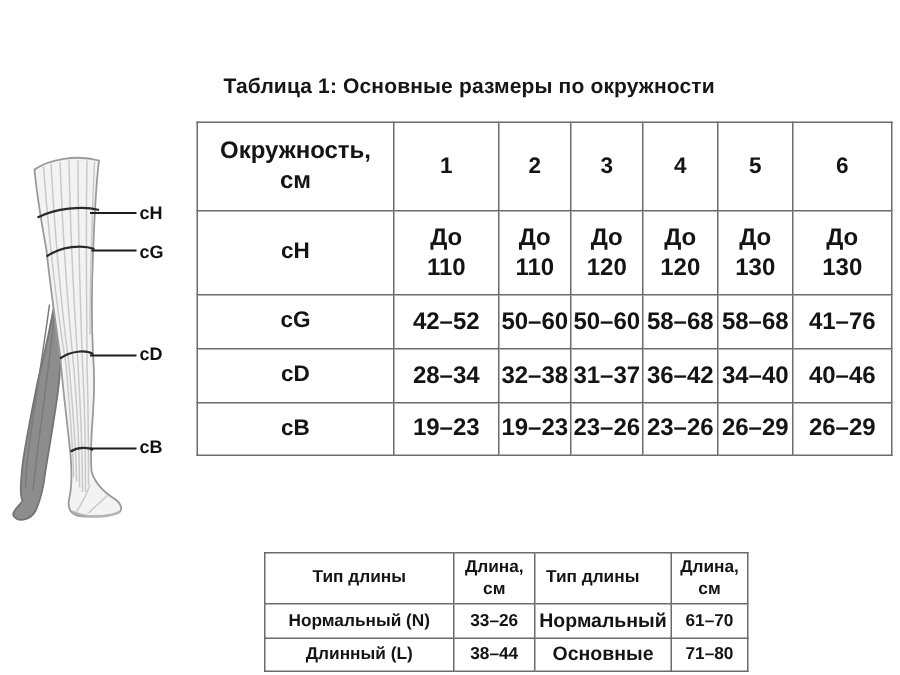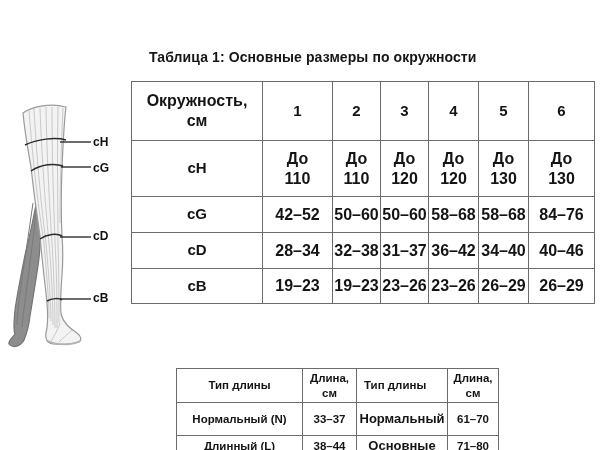--- a/index.html
+++ b/index.html
@@ -21,21 +21,21 @@
   .main-table td.rowlabel { font-size:15px; }
   .main-table td.colnum { font-size:15px; }
   .main-table td.corner { font-size:16px; }
   .mr0{height:59px} .mr1{height:56px} .mr2{height:56px}
   .mr3{height:36px} .mr4{height:36px} .mr5{height:35px}
   
   .len-table { position:absolute; left:176px; top:368px; width:322px; }
   .len-table td { font-size:11.5px; line-height:1.25; color:#141414; }
   .len-table td.type2-head { text-align:left; padding-left:7px; }
   .len-table td.type2-val { font-size:13px;margin-top:48px; }
-  .lr0{height:34px} .lr1{height:33px} .lr2{height:22px}
+  .lr0{height:34px} .lr1{height:23px} .lr2{height:22px}
   
   .leg-svg { position:absolute; left:3px; top:103px; width:115px; height:245px; }
   .meas-label { position:absolute; font-size:12px; font-weight:bold; color:#111; }
   .lbl-ch { left:93px; top:135px; }
   .lbl-cg { left:93px; top:161px; }
   .lbl-cd { left:93px; top:229px; }
   .lbl-cb { left:93px; top:291px; }
 </style>
 </head>
 <body>
@@ -129,21 +129,21 @@
         <td>До
 130</td>
       </tr>
       <tr class="mr3">
         <td class="rowlabel">cG</td>
         <td>42–52</td>
         <td>50–60</td>
         <td>50–60</td>
         <td>58–68</td>
         <td>58–68</td>
-        <td>84–76</td>
+        <td>41–76</td>
       </tr>
       <tr class="mr4">
         <td class="rowlabel">cD</td>
         <td>28–34</td>
         <td>32–38</td>
         <td>31–37</td>
         <td>36–42</td>
         <td>34–40</td>
         <td>40–46</td>
       </tr>
@@ -170,21 +170,21 @@
       <tr class="lr0">
         <td>Тип длины</td>
         <td>Длина,
 см</td>
         <td class="type2-head">Тип длины</td>
         <td>Длина,
 см</td>
       </tr>
       <tr class="lr1">
         <td>Нормальный (N)</td>
-        <td>33–37</td>
+        <td>33–26</td>
         <td class="type2-val">Нормальный</td>
         <td>61–70</td>
       </tr>
       <tr class="lr2">
         <td>Длинный (L)</td>
         <td>38–44</td>
         <td class="type2-val">Основные</td>
         <td>71–80</td>
       </tr>
     </tbody>

